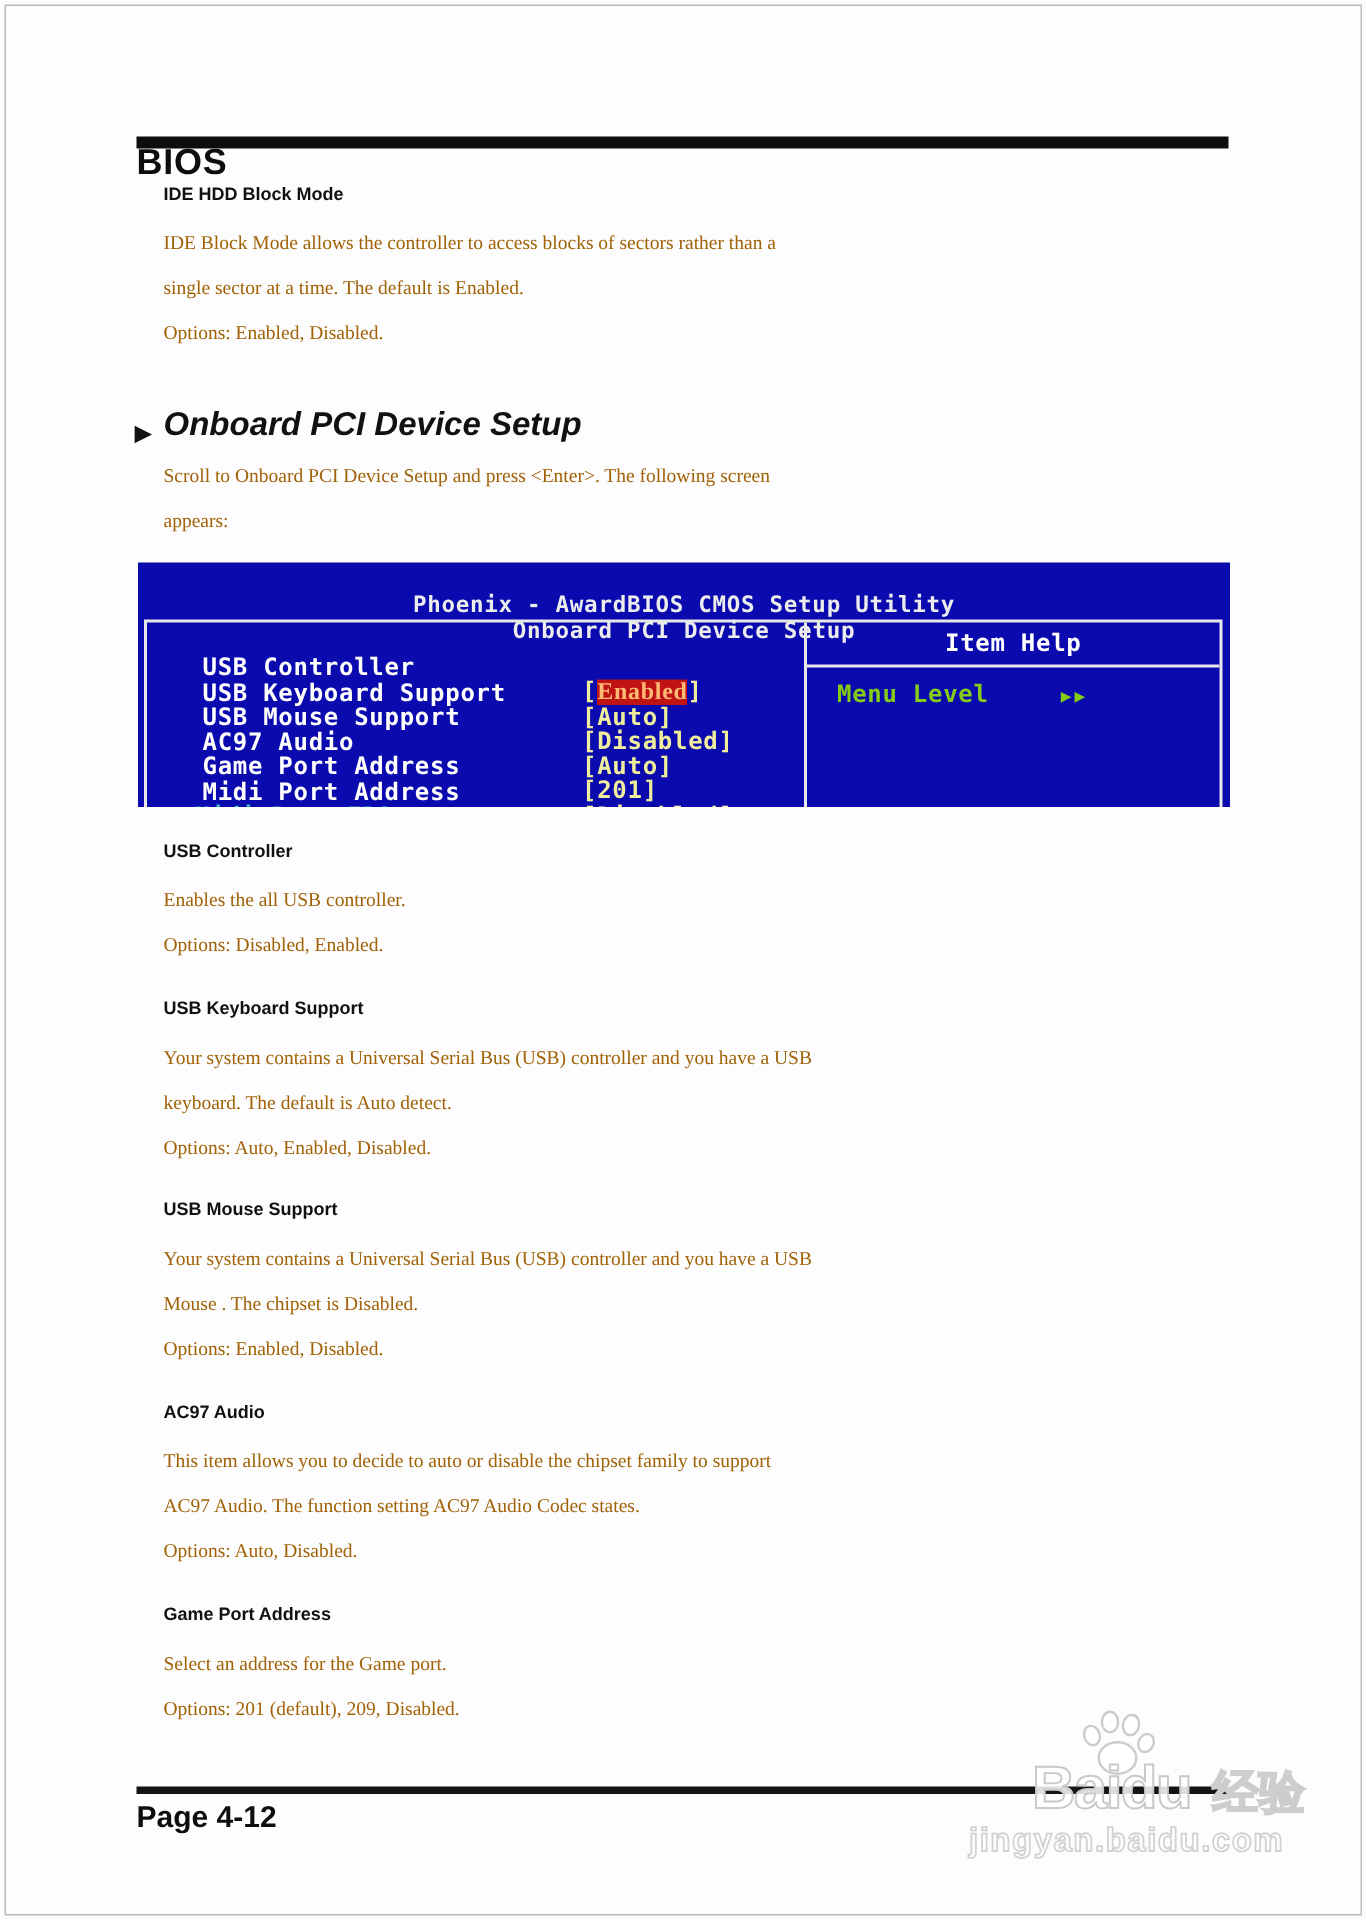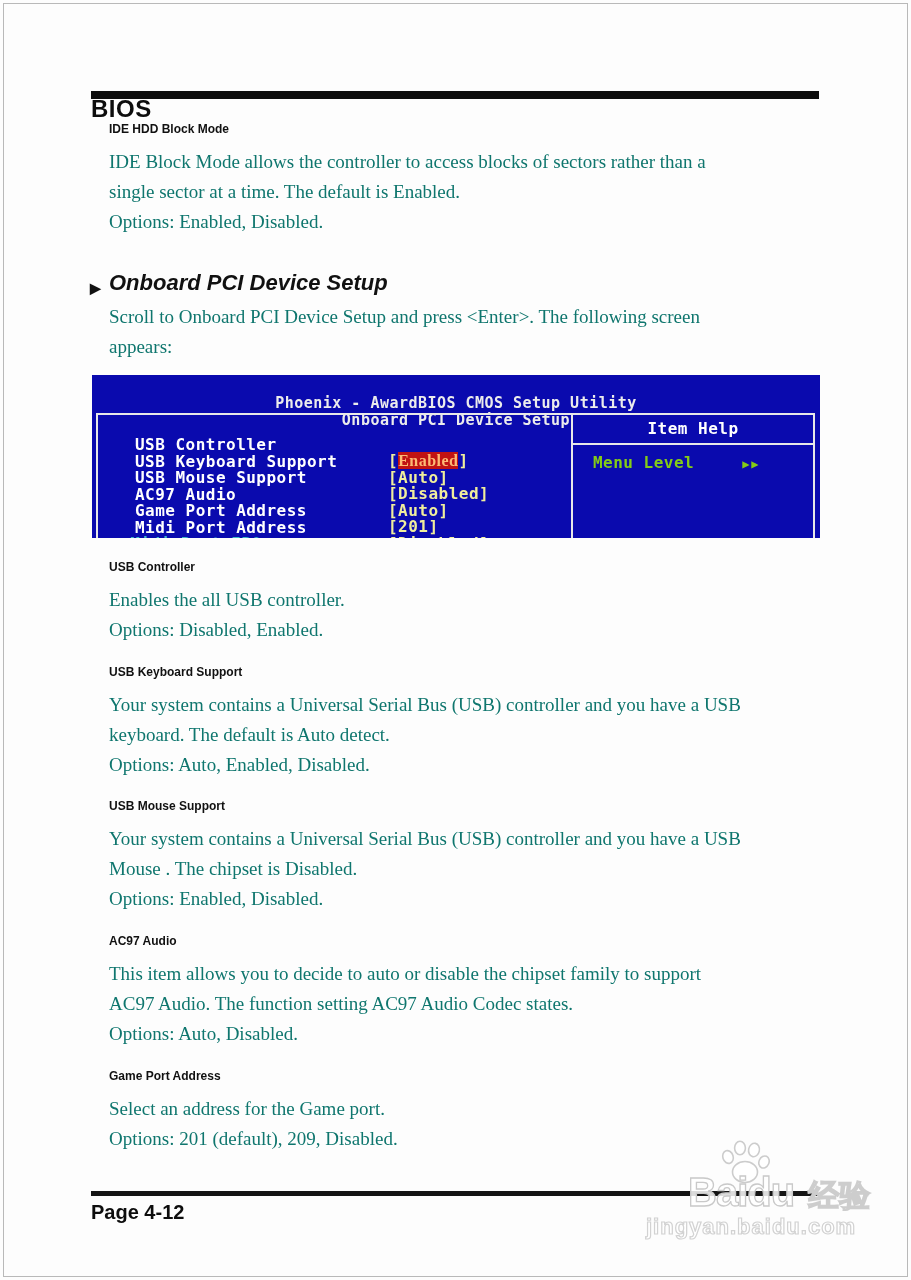--- a/index.html
+++ b/index.html
@@ -26,21 +26,21 @@
   }
 
   
   .doc-section { position:absolute; left:109px; width:712px; }
   .doc-section h3 {
     font-family:"Liberation Sans", sans-serif; font-weight:bold;
     font-size:12px; line-height:23px; color:#111; margin-bottom:6px;
     white-space:nowrap;
   }
   .doc-section .line {
-    font-size:19px; line-height:30px; white-space:nowrap; color:#0f766e;
+    font-size:13px; line-height:30px; white-space:nowrap; color:#a16207;
   }
   .sub-heading {
     position:relative;
     font-family:"Liberation Sans", sans-serif; font-weight:bold; font-style:italic;
     font-size:22px; line-height:26px; color:#111; margin-bottom:6px;
     white-space:nowrap;
   }
   .bullet {
     position:absolute; left:-19px; top:5px; font-style:normal;
     font-size:14px; color:#111;
@@ -58,21 +58,21 @@
     position:absolute; left:4px; right:5px; top:38px; bottom:-2px;
     border:2px solid #e8e8e8;
   }
   .bios-items { position:absolute; left:0; top:0; right:231px; bottom:0; padding-top:6px; }
   .bios-row { position:relative; height:16.5px; font-size:16px; line-height:16px; white-space:pre; }
   .bios-row .lbl { position:absolute; left:37px; color:#ffffff; }
   .bios-row .val { position:absolute; left:290px; color:#f0ee9c; }
   .bios-row.dim .lbl { left:12px; color:#3fb8c8; }
   .val .sel { background:#c01313; color:#fdba74;font-family:Liberation Serif, serif; }
   .bios-help {
-    position:absolute; right:0; top:0; bottom:0; width:242px;
+    position:absolute; right:0; top:0; bottom:0; width:277px;
     border-left:2px solid #e8e8e8;
     margin-left:17px;
   }
   .help-title {
     height:30px; line-height:28px; text-align:center; color:#ffffff;
     font-size:16px; border-bottom:2px solid #e8e8e8; white-space:nowrap;
   }
   .menu-level { margin:8px 0 0 20px; color:#84cc16; font-size:16px; white-space:nowrap; }
   .menu-level .arrows { margin-left:48px; font-size:12px; letter-spacing:2px; }
 

